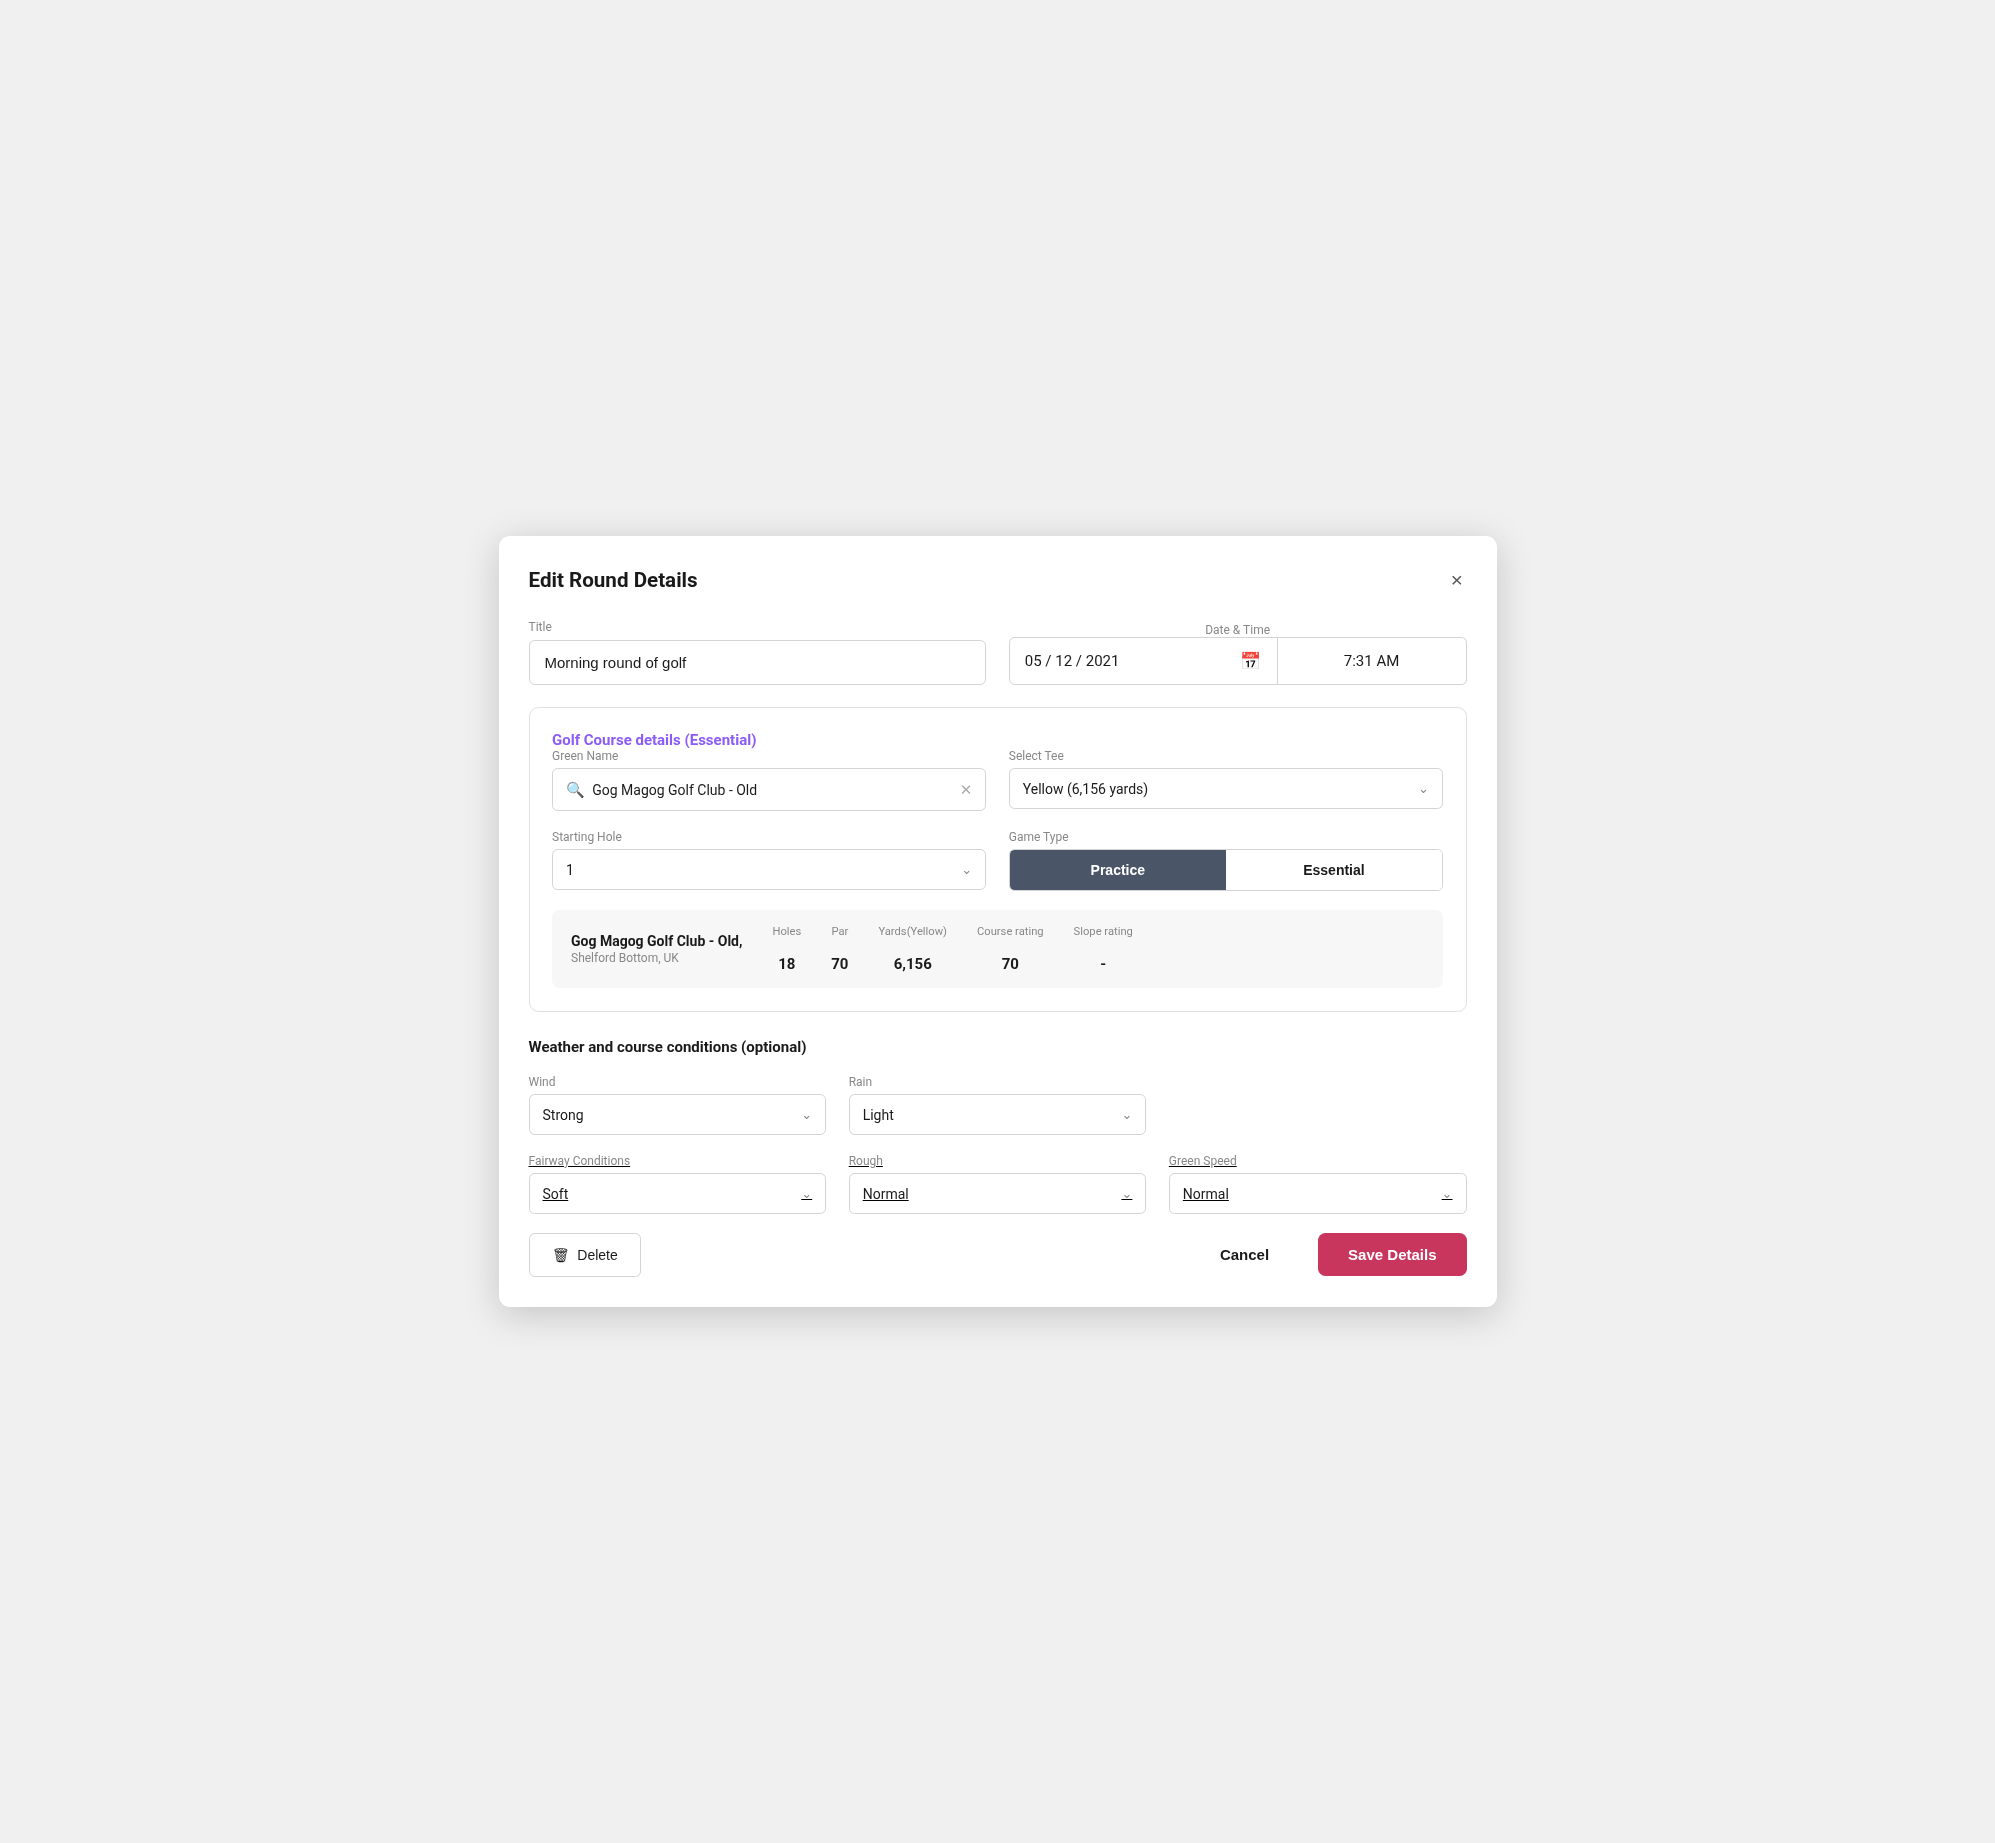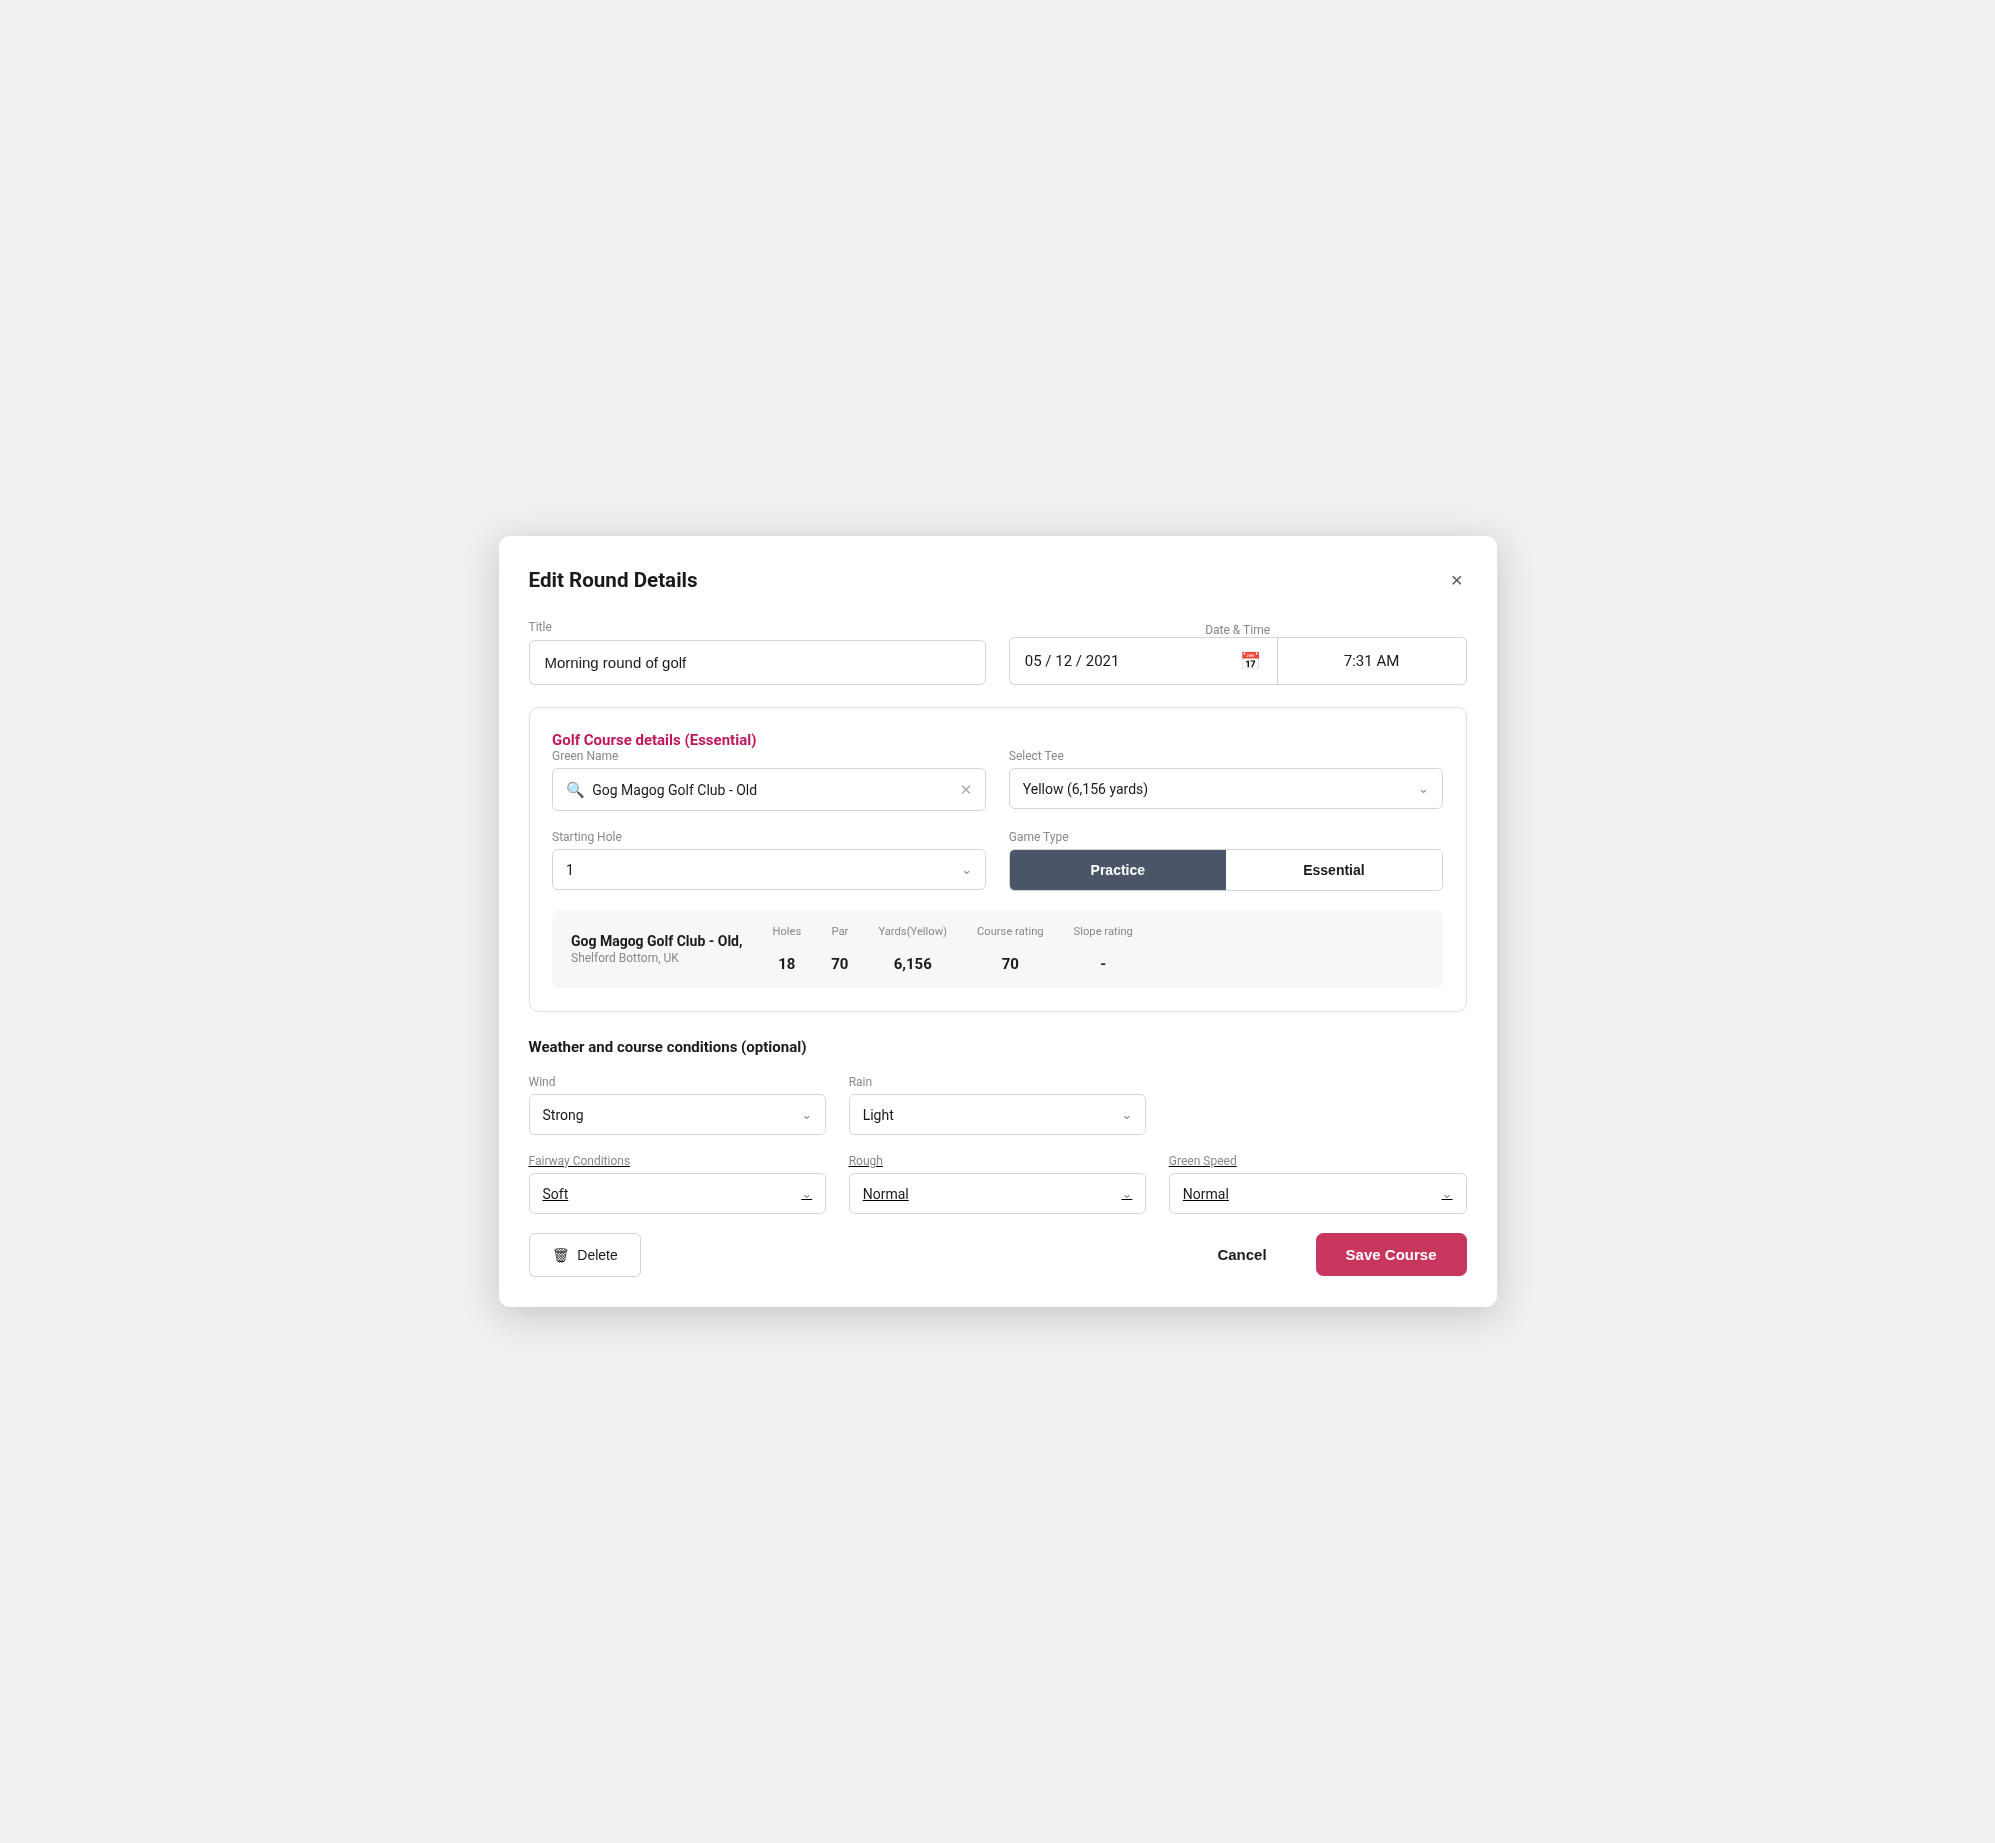--- a/index.html
+++ b/index.html
@@ -104,21 +104,21 @@
     }
     .section-box {
       border: 1.4px solid #e0e0e0;
       border-radius: 9.4px;
       padding: 22.5px;
       margin-bottom: 26px;
     }
     .section-title {
       font-size: 15px;
       font-weight: 700;
-      color: #be185d;
+      color: #8b5cf6;
     }
     .two-col {
       display: flex;
       gap: 22.5px;
       margin-bottom: 19px;
     }
     .two-col > * {
       flex: 1;
     }
     .search-input-wrapper {
@@ -435,17 +435,17 @@
     </div>
   </div>
 
   <div class="footer-row">
     <button class="delete-btn">
       <span class="trash-icon">🗑</span>
       <span>Delete</span>
     </button>
     <div class="footer-right">
       <button class="cancel-btn">Cancel</button>
-      <button class="save-btn">Save Course</button>
+      <button class="save-btn">Save Details</button>
     </div>
   </div>
 </div>
 
 
 </body></html>

